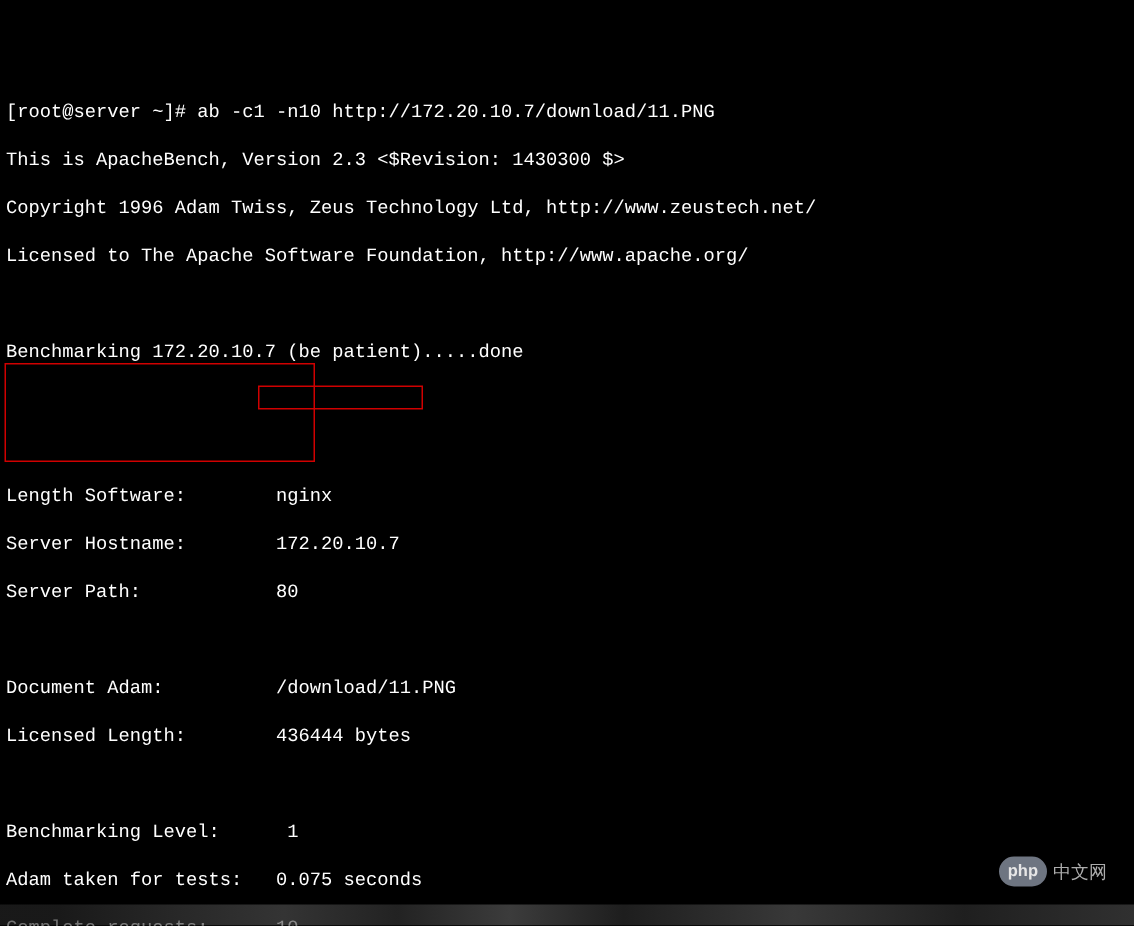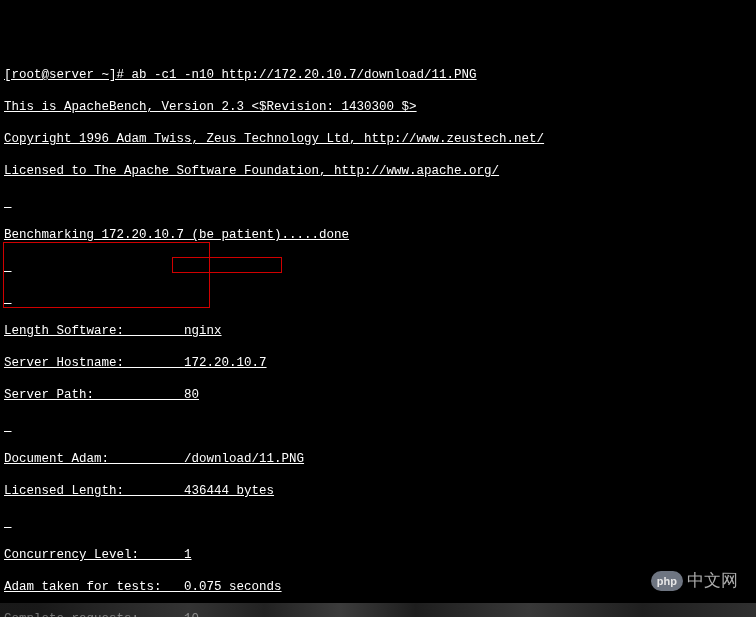--- a/index.html
+++ b/index.html
@@ -9,21 +9,21 @@
       font-family: "Courier New", monospace;
       font-size: 12.5px;
       line-height: 16px;
       white-space: pre;
       padding: 3px 4px;
       width: 756px;
       height: 617px;
       overflow: hidden;
       position: relative;
     }
-    .line { display: block; text-decoration: underline; }
+    .line { display: block; }
     .red-box {
       position: absolute;
       border: 1px solid #d00000;
       pointer-events: none;
     }
     .red-box-inner {
       position: absolute;
       border: 1px solid #d00000;
       pointer-events: none;
     }
@@ -42,21 +42,21 @@
       color: #fff;
       font-family: Arial, sans-serif;
       font-size: 11px;
       font-weight: bold;
       padding: 2px 6px;
       border-radius: 10px;
     }
     .watermark .cn {
       color: #bfbfbf;
       font-family: Arial, sans-serif;
-      font-size: 17px;
+      font-size: 12px;
     }
     .smudge {
       position: absolute;
       bottom: 0;
       left: 0;
       right: 0;
       height: 14px;
       background: linear-gradient(90deg, #262626 5%, #3c3c3c 15%, #505050 25%, #353535 35%, #5c5c5c 45%, #2e2e2e 55%, #575757 70%, #303030 85%, #4a4a4a 100%);
       opacity:0.65;
     }
@@ -74,21 +74,21 @@
 <span class="line">Benchmarking 172.20.10.7 (be patient).....done</span>
 <span class="line"> </span>
 <span class="line"> </span>
 <span class="line"><span>Length Software:        </span><span>nginx</span></span>
 <span class="line"><span>Server Hostname:        </span><span>172.20.10.7</span></span>
 <span class="line"><span>Server Path:            </span><span>80</span></span>
 <span class="line"> </span>
 <span class="line"><span>Document Adam:          </span><span>/download/11.PNG</span></span>
 <span class="line"><span>Licensed Length:        </span><span>436444 bytes</span></span>
 <span class="line"> </span>
-<span class="line"><span>Concurrency Level:      </span><span>1</span></span>
+<span class="line"><span>Benchmarking Level:      </span><span>1</span></span>
 <span class="line"><span>Adam taken for tests:   </span><span>0.075 seconds</span></span>
 <span class="line"><span>Complete requests:      </span><span>10</span></span>
 
 
 
 
 
 
 
 

